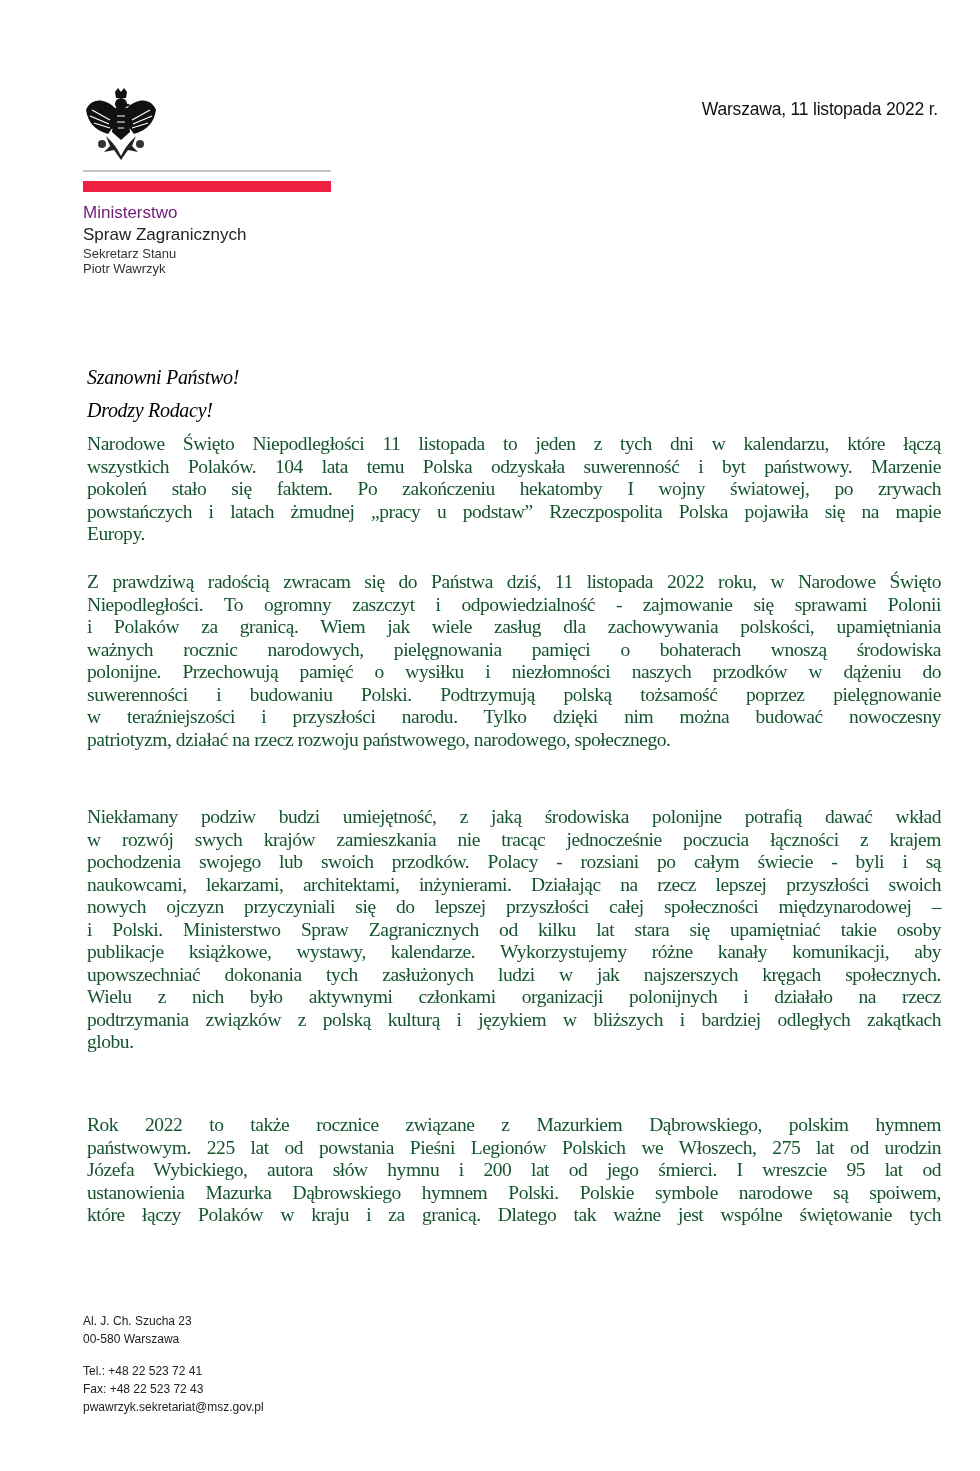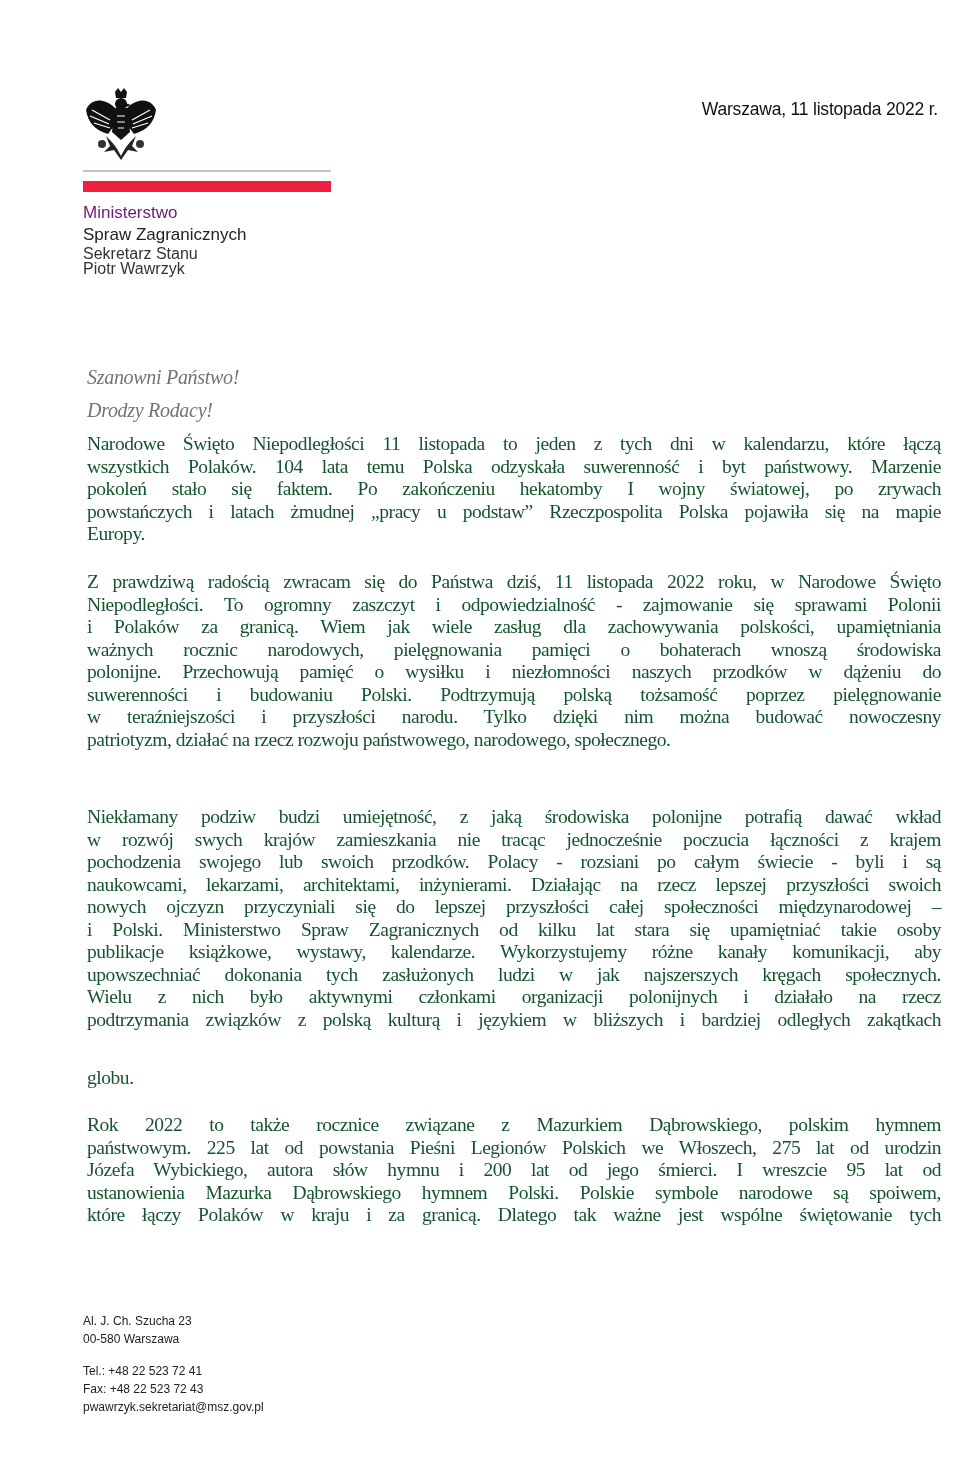--- a/index.html
+++ b/index.html
@@ -8,25 +8,25 @@
   .sans { font-family: Liberation Sans, sans-serif; }
   .serif { font-family: "Liberation Serif", "DejaVu Serif", serif; }
 
   #emblem { left: 82px; top: 86px; width: 78px; height: 78px; }
   #gray-rule { left: 83px; top: 170px; width: 248px; height: 2px; background: #c9c4bd; }
   #red-rule { left: 83px; top: 181px; width: 248px; height: 11px; background: #ee1f3f; }
 
   #ministry { left: 83px; top: 202px; }
   #ministry .l1 { font-size: 17px; line-height: 22px; color: #701a75; }
   #ministry .l2 { font-size: 17px; line-height: 22px; color: #222; }
-  #ministry .l3, #ministry .l4 { font-size: 16px; line-height: 15px; color: #333; }
+  #ministry .l3, #ministry .l4 { font-size: 13px; line-height: 15px; color: #333; }
 
   #place-date { right: 42px; top: 99px; font-size: 17.5px; color: #111; letter-spacing: -0.2px; }
 
-  .greet { left: 87px; font-size: 20px; font-style: italic; letter-spacing: -0.3px; color: #737373; }
+  .greet { left: 87px; font-size: 20px; font-style: italic; letter-spacing: -0.3px; color: #000000; }
   #greeting-1 { top: 366px; }
   #greeting-2 { top: 399px; }
 
   .para { left: 87px; width: 854px; }
   .para .line {
     display: block; height: 22.5px; line-height: 22.5px;
     font-size: 19.5px; letter-spacing: -0.45px; white-space: nowrap;
     text-align: justify; text-align-last: justify; color: #14532d;
   }
   .para .line.last { text-align-last: left; }
@@ -104,21 +104,21 @@
     <span class="line" style="white-space: normal;">Niekłamany podziw budzi umiejętność, z jaką środowiska polonijne potrafią dawać wkład</span>
     <span class="line" style="white-space: normal;">w rozwój swych krajów zamieszkania nie tracąc jednocześnie poczucia łączności z krajem</span>
     <span class="line" style="white-space: normal;">pochodzenia swojego lub swoich przodków. Polacy - rozsiani po całym świecie - byli i są</span>
     <span class="line" style="white-space: normal;">naukowcami, lekarzami, architektami, inżynierami. Działając na rzecz lepszej przyszłości swoich</span>
     <span class="line" style="white-space: normal;">nowych ojczyzn przyczyniali się do lepszej przyszłości całej społeczności międzynarodowej –</span>
     <span class="line" style="white-space: normal;">i Polski. Ministerstwo Spraw Zagranicznych od kilku lat stara się upamiętniać takie osoby</span>
     <span class="line" style="white-space: normal;">publikacje książkowe, wystawy, kalendarze. Wykorzystujemy różne kanały komunikacji, aby</span>
     <span class="line" style="white-space: normal;">upowszechniać dokonania tych zasłużonych ludzi w jak najszerszych kręgach społecznych.</span>
     <span class="line" style="white-space: normal;">Wielu z nich było aktywnymi członkami organizacji polonijnych i działało na rzecz</span>
     <span class="line" style="white-space: normal;">podtrzymania związków z polską kulturą i językiem w bliższych i bardziej odległych zakątkach</span>
-    <span class="line last" style="white-space: nowrap; margin-top: 36px;">globu.</span>
+    <span class="line last" style="white-space: nowrap;">globu.</span>
   </div>
 <div id="para-4" class="abs serif para">
     <span class="line" style="white-space: normal;">Rok 2022 to także rocznice związane z Mazurkiem Dąbrowskiego, polskim hymnem</span>
     <span class="line" style="white-space: normal;">państwowym. 225 lat od powstania Pieśni Legionów Polskich we Włoszech, 275 lat od urodzin</span>
     <span class="line" style="white-space: normal;">Józefa Wybickiego, autora słów hymnu i 200 lat od jego śmierci. I wreszcie 95 lat od</span>
     <span class="line" style="white-space: normal;">ustanowienia Mazurka Dąbrowskiego hymnem Polski. Polskie symbole narodowe są spoiwem,</span>
     <span class="line" style="white-space: normal;">które łączy Polaków w kraju i za granicą. Dlatego tak ważne jest wspólne świętowanie tych</span>
   </div>
 
 <div id="footer" class="abs sans">

